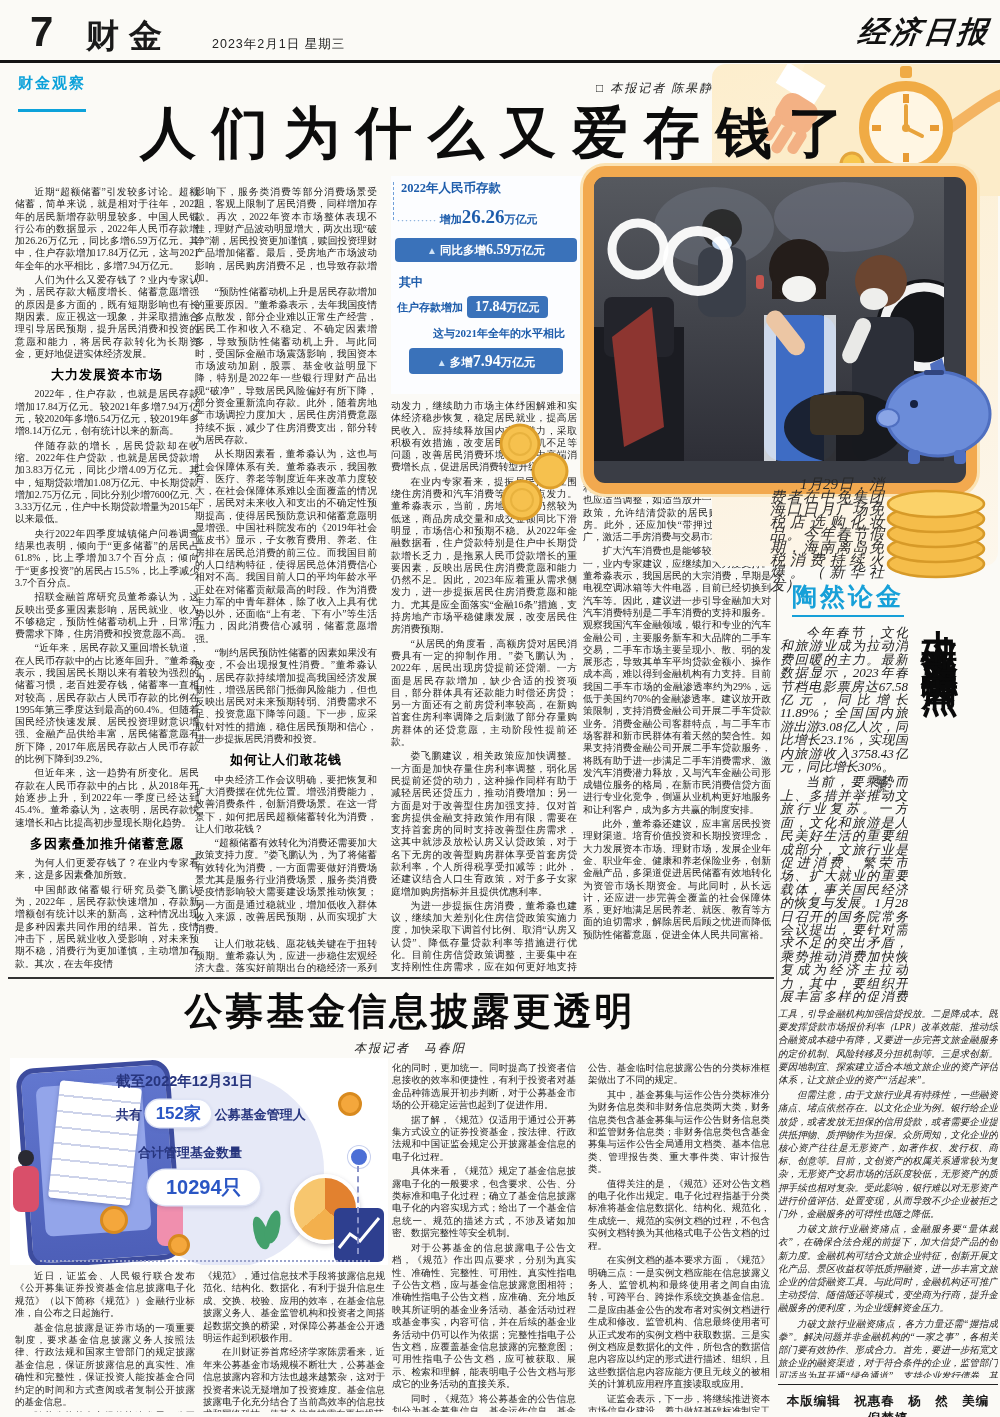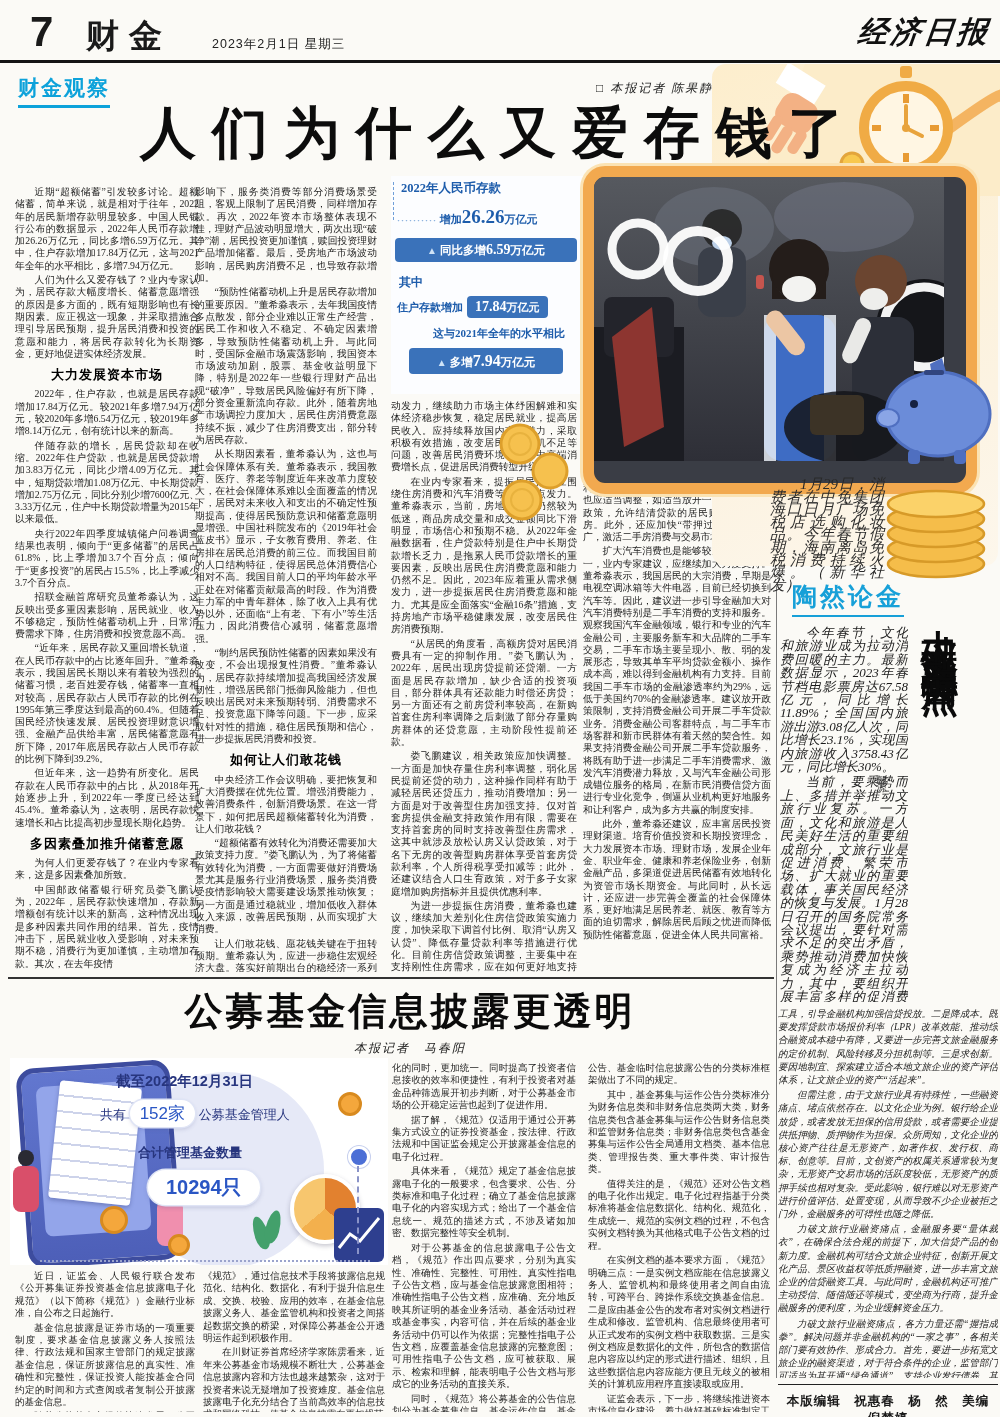--- a/index.html
+++ b/index.html
@@ -11,21 +11,21 @@
   .bodytext p.cont{text-indent:0;}
   .bodytext p.colhead{text-indent:0;text-align:center;font-family:"Liberation Sans",sans-serif;font-weight:bold;font-size:13px;margin:9px 0 7px;color:#000;letter-spacing:1px;}
   .kai{font-style:italic;}
   .kai p{margin:0 0 2px;text-indent:2em;}
   .kai p.cont{text-indent:0;}
   .toprule{left:0;top:60px;width:1000px;border-top:3px solid #141414;}
   .pgnum{left:30px;top:8px;font-size:42px;font-weight:900;}
   .pgsec{left:86px;top:14px;font-size:33px;font-weight:900;letter-spacing:10px;}
   .pgdate{left:212px;top:36px;font-size:12.5px;letter-spacing:1px;color:#222;}
   .masthead{left:820px;top:12px;width:170px;text-align:right;font-size:30px;font-weight:bold;font-style:italic;letter-spacing:3px;transform:skewX(-6deg);color:#111;}
-  .sectag{left:18px;top:74px;font-size:21px;font-weight:900;color:#0da2da;border-bottom:3px solid #0da2da;padding-bottom:3px;letter-spacing:2px;}
+  .sectag{left:18px;top:74px;font-size:15px;font-weight:900;color:#0da2da;border-bottom:3px solid #0da2da;padding-bottom:16px;letter-spacing:2px;}
   .mainbyline{left:596px;top:80px;font-size:12px;letter-spacing:2px;color:#222;font-style:italic;}
   .mainheadline{left:140px;top:96px;width:840px;font-size:56px;font-weight:900;letter-spacing:16px;color:#0c0c0c;z-index:6;font-family:"Liberation Sans",sans-serif;}
   .creampanel{left:712px;top:64px;width:286px;height:502px;background:linear-gradient(160deg,#fdeecd 0%,#fcf3e2 70%,#fdf7ec 100%);border-radius:14px;z-index:1;}
   .photoframe{left:583px;top:166px;width:372px;height:306px;border:11px solid #f2a94f;border-radius:22px;background:#3a3d45;z-index:3;overflow:hidden;box-shadow:0 0 0 3px #fbe3b4;}
   .caption{left:770px;top:478px;width:114px;height:118px;font-size:15px;line-height:12.6px;text-align:justify;font-style:italic;color:#2a2a2a;z-index:4;}
   .caption p{margin:0;text-indent:2em;}
   .info{left:391px;top:176px;width:192px;height:218px;z-index:3;background:#fcfdff;}
   .info .t{position:absolute;left:10px;top:4px;font-size:12.5px;font-weight:bold;color:#1d5cab;}
   .info .dashL{position:absolute;left:2px;top:6px;height:38px;border-left:1.5px dashed #6f9fd8;}
   .info .row1{position:absolute;left:6px;top:30px;font-size:11px;color:#1d5cab;font-weight:bold;}
@@ -57,21 +57,21 @@
   .illus .head{position:absolute;width:16px;height:16px;border-radius:50%;background:#2a2a33;}
   .illus .torso{position:absolute;width:26px;height:46px;border-radius:8px;}
   .illus .coin{position:absolute;border-radius:50%;background:#f4a73c;border:3px solid #d88a1f;}
   .illus .pie{position:absolute;left:280px;top:116px;width:62px;height:62px;border-radius:50%;border:4px solid #fff;background:conic-gradient(#e2812f 0 130deg,#f3b04d 130deg 230deg,#f7c66e 230deg 360deg);box-shadow:0 2px 5px rgba(60,60,90,.3);}
   .illus .leaf{position:absolute;width:14px;height:34px;border-radius:50% 50% 50% 50%/60% 60% 40% 40%;background:#43a06b;}
   .illus .chartcard{position:absolute;left:324px;top:150px;width:50px;height:54px;background:#2e3f8f;border-radius:6px;}
   .illus .node{position:absolute;left:338px;top:88px;width:16px;height:16px;border-radius:50%;background:#4c6fd6;border:3px solid #fff;box-shadow:0 0 0 1px #c6cfee;}
   .illus .dotline{position:absolute;left:347px;top:108px;height:88px;border-left:2px dashed #8a93c8;}
   .illus .dotbottom{position:absolute;left:30px;bottom:3px;width:330px;border-top:2px dotted #9aa3cc;}
   .illus .asof{position:absolute;left:106px;top:14px;font-size:14.5px;font-weight:bold;color:#27357e;font-family:"Liberation Sans",sans-serif;}
-  .illus .row2{position:absolute;left:90px;top:42px;font-size:13px;font-weight:normal;color:#27357e;font-family:"Liberation Sans",sans-serif;}
+  .illus .row2{position:absolute;left:106px;top:42px;font-size:13px;font-weight:bold;color:#27357e;font-family:"Liberation Sans",sans-serif;}
   .illus .pill{display:inline-block;background:#fff;border-radius:14px;padding:2px 10px;color:#2a56c4;box-shadow:0 0 0 1.5px #dfe4f5,0 2px 4px rgba(70,80,140,.25);}
   .illus .pill.b1{font-size:17px;}
   .illus .lbl3{position:absolute;left:128px;top:86px;font-size:13px;font-weight:bold;color:#27357e;font-family:"Liberation Sans",sans-serif;}
   .illus .pillbig{position:absolute;left:138px;top:112px;font-size:20px;font-weight:900;color:#2a56c4;background:#fff;border-radius:18px;padding:4px 18px;box-shadow:0 0 0 1.5px #dfe4f5,0 2px 5px rgba(70,80,140,.3);font-family:"Liberation Sans",sans-serif;}
   .fundcol{font-size:9.5px;line-height:12.4px;}
   svg{display:block;}
 </style>
 </head>
 <body>
 

